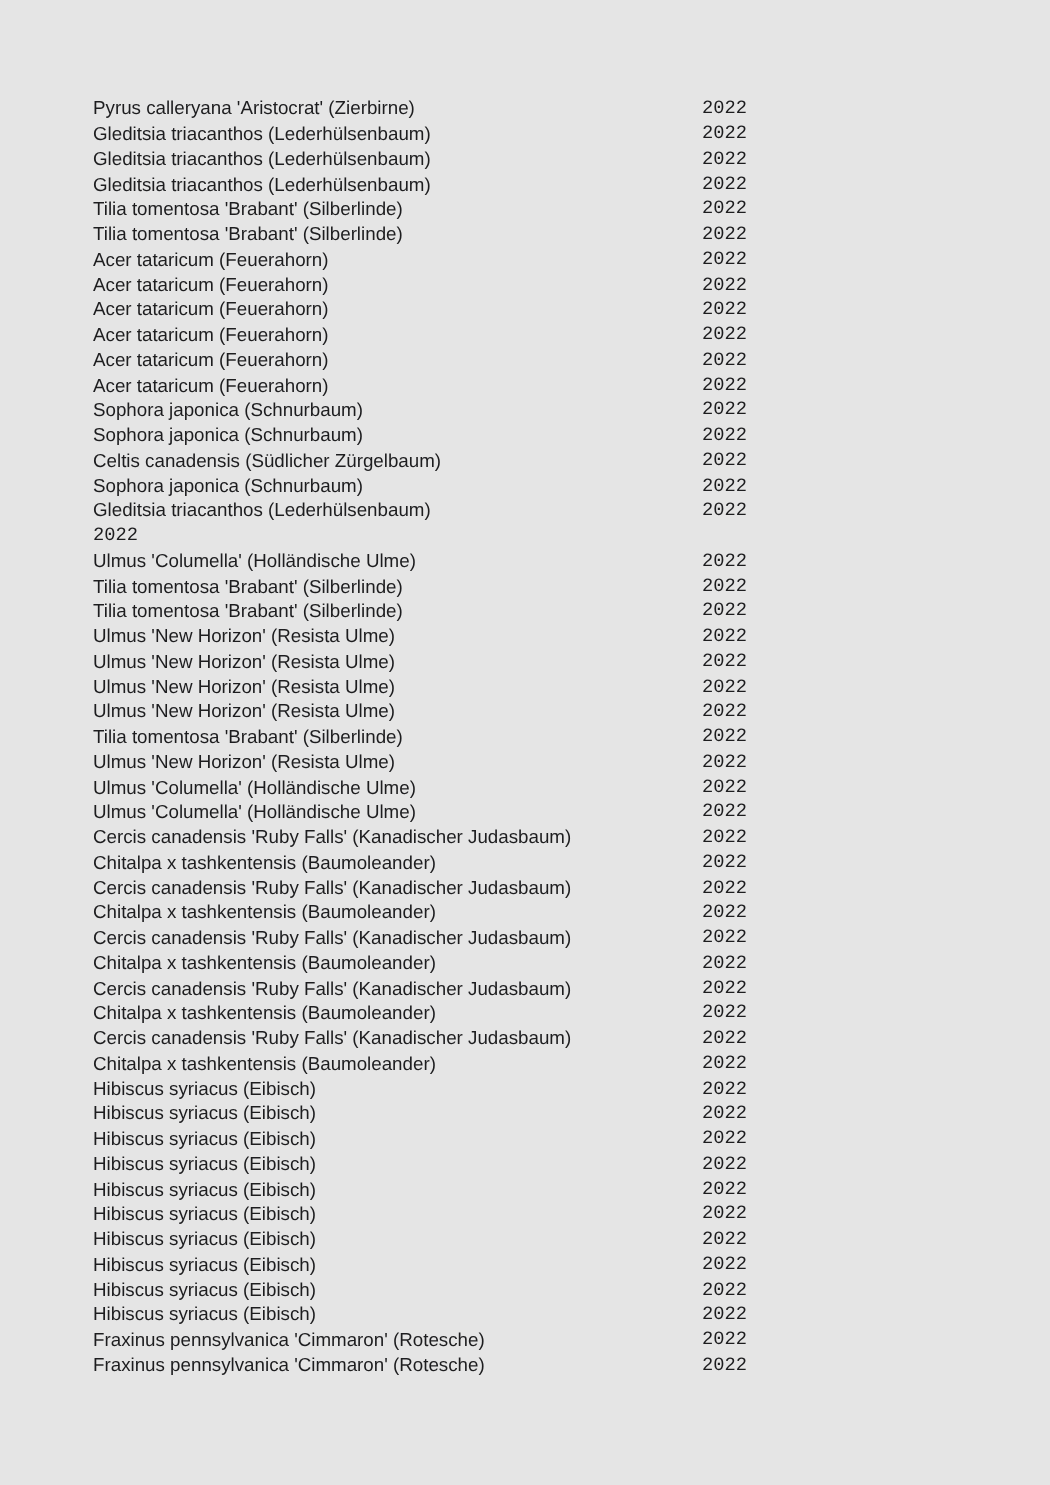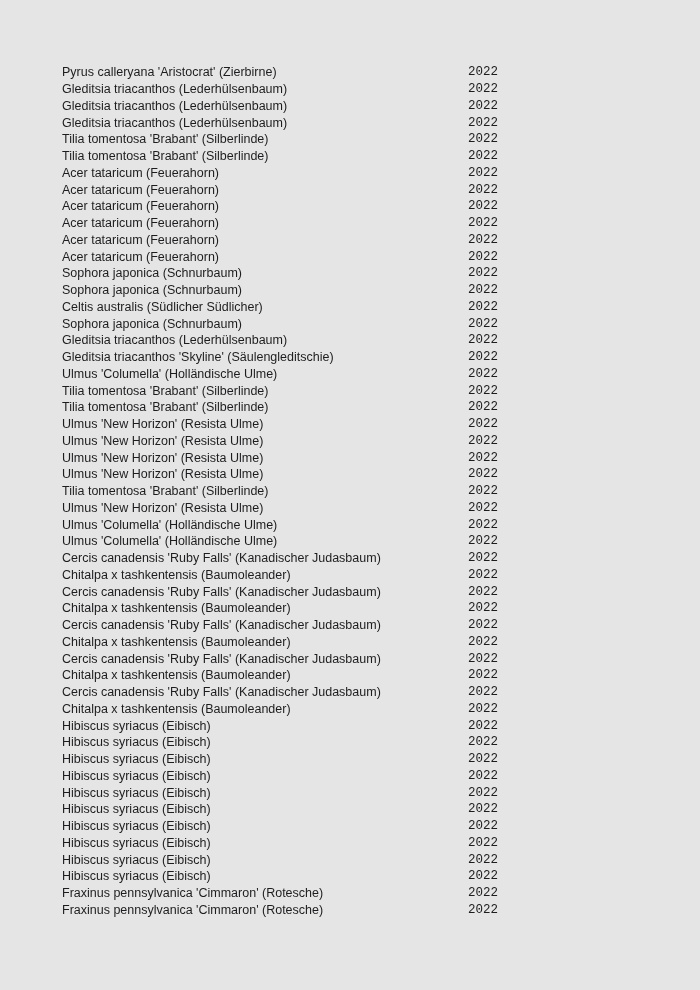--- a/index.html
+++ b/index.html
@@ -111,36 +111,35 @@
     <span class="cell-name">Sophora japonica (Schnurbaum)</span>
     <span class="cell-year">2022</span>
   </div>
 
   <div class="row">
     <span class="cell-name">Sophora japonica (Schnurbaum)</span>
     <span class="cell-year">2022</span>
   </div>
 
   <div class="row">
-    <span class="cell-name">Celtis australis (Südlicher Südlicher)</span>
+    <span class="cell-name">Celtis canadensis (Südlicher Zürgelbaum)</span>
     <span class="cell-year">2022</span>
   </div>
 
   <div class="row">
     <span class="cell-name">Sophora japonica (Schnurbaum)</span>
     <span class="cell-year">2022</span>
   </div>
 
   <div class="row">
     <span class="cell-name">Gleditsia triacanthos (Lederhülsenbaum)</span>
     <span class="cell-year">2022</span>
   </div>
 
   <div class="row">
-    <span class="cell-name">Gleditsia triacanthos 'Skyline' (Säulengleditschie)</span>
     <span class="cell-year">2022</span>
   </div>
 
   <div class="row">
     <span class="cell-name">Ulmus 'Columella' (Holländische Ulme)</span>
     <span class="cell-year">2022</span>
   </div>
 
   <div class="row">
     <span class="cell-name">Tilia tomentosa 'Brabant' (Silberlinde)</span>

